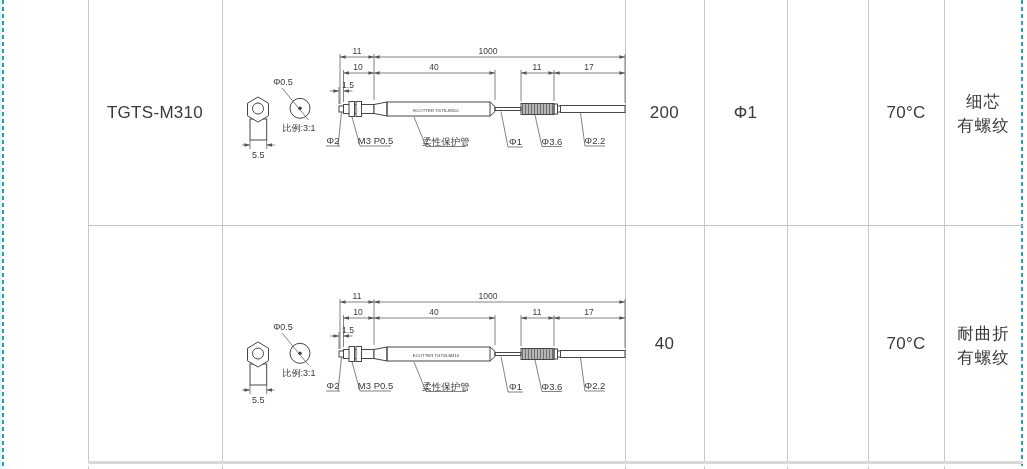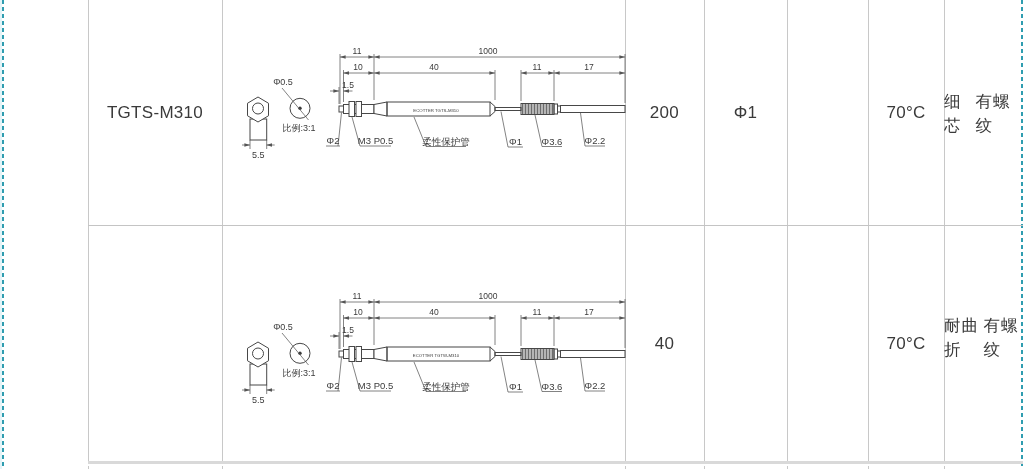--- a/index.html
+++ b/index.html
@@ -10,21 +10,21 @@
   .vline-sliver{position:absolute;top:466px;width:1px;height:3px;background:#c8c8c8;}
   .hline-mid{position:absolute;left:88px;top:225px;width:935px;height:1px;background:#c4c4c4;}
   .hline-bot{position:absolute;left:88px;top:461px;width:935px;height:3px;background:#d9d9d9;}
   
   .guide{position:absolute;top:0;height:469px;width:2px;
          background:repeating-linear-gradient(180deg,#2f9db0 0 4px,rgba(0,0,0,0) 4px 7px);}
   .guide-tint{position:absolute;top:0;left:0;width:2px;height:469px;background:#e3f4f8;}
   
   .cell{position:absolute;display:flex;align-items:center;justify-content:center;
         font-size:17px;letter-spacing:.3px;color:#3a3a3a;}
-  .cell.note{flex-direction:row;font-size:16.5px;line-height:24px;letter-spacing:1px;}
+  .cell.note{flex-direction:column;font-size:16.5px;line-height:24px;letter-spacing:1px;}
   
   .drawing{position:absolute;left:230px;width:403px;height:135px;}
   svg text{font-family:"Liberation Sans",sans-serif;fill:#3b3b3b;}
   svg .ln{stroke:#474747;stroke-width:1;fill:none;}
   svg .fw{stroke:#474747;stroke-width:1;fill:#ffffff;}
   svg .hat{stroke:#474747;stroke-width:0.8;fill:none;}
   svg .dim,svg .ext,svg .ldr{stroke:#5a5a5a;stroke-width:0.75;fill:none;}
 </style>
 </head>
 <body>
@@ -248,18 +248,18 @@
         <text x="285.5" y="105" font-size="9.5" text-anchor="middle">Φ1</text>
   <line x1="312" y1="106.5" x2="332" y2="106.5" class="ldr"></line>
         <line x1="312" y1="106.5" x2="305" y2="75" class="ldr"></line>
         <text x="322" y="104.5" font-size="9.5" text-anchor="middle">Φ3.6</text>
   <line x1="355" y1="106" x2="375" y2="106" class="ldr"></line>
         <line x1="355" y1="106" x2="350.5" y2="73" class="ldr"></line>
         <text x="365" y="104" font-size="9.5" text-anchor="middle">Φ2.2</text>
   </svg></div>
   <div class="cell" style="left:625px;top:225px;width:79px;height:237px">40</div>
   <div class="cell" style="left:868px;top:225px;width:76px;height:237px">70°C</div>
-  <div class="cell note" style="left:944px;top:218px;width:79px;height:237px">
+  <div class="cell note" style="left:944px;top:226px;width:79px;height:237px">
     <span>耐曲折</span>
     <span>有螺纹</span>
   </div>
 
 </div>
 
 </body></html>

